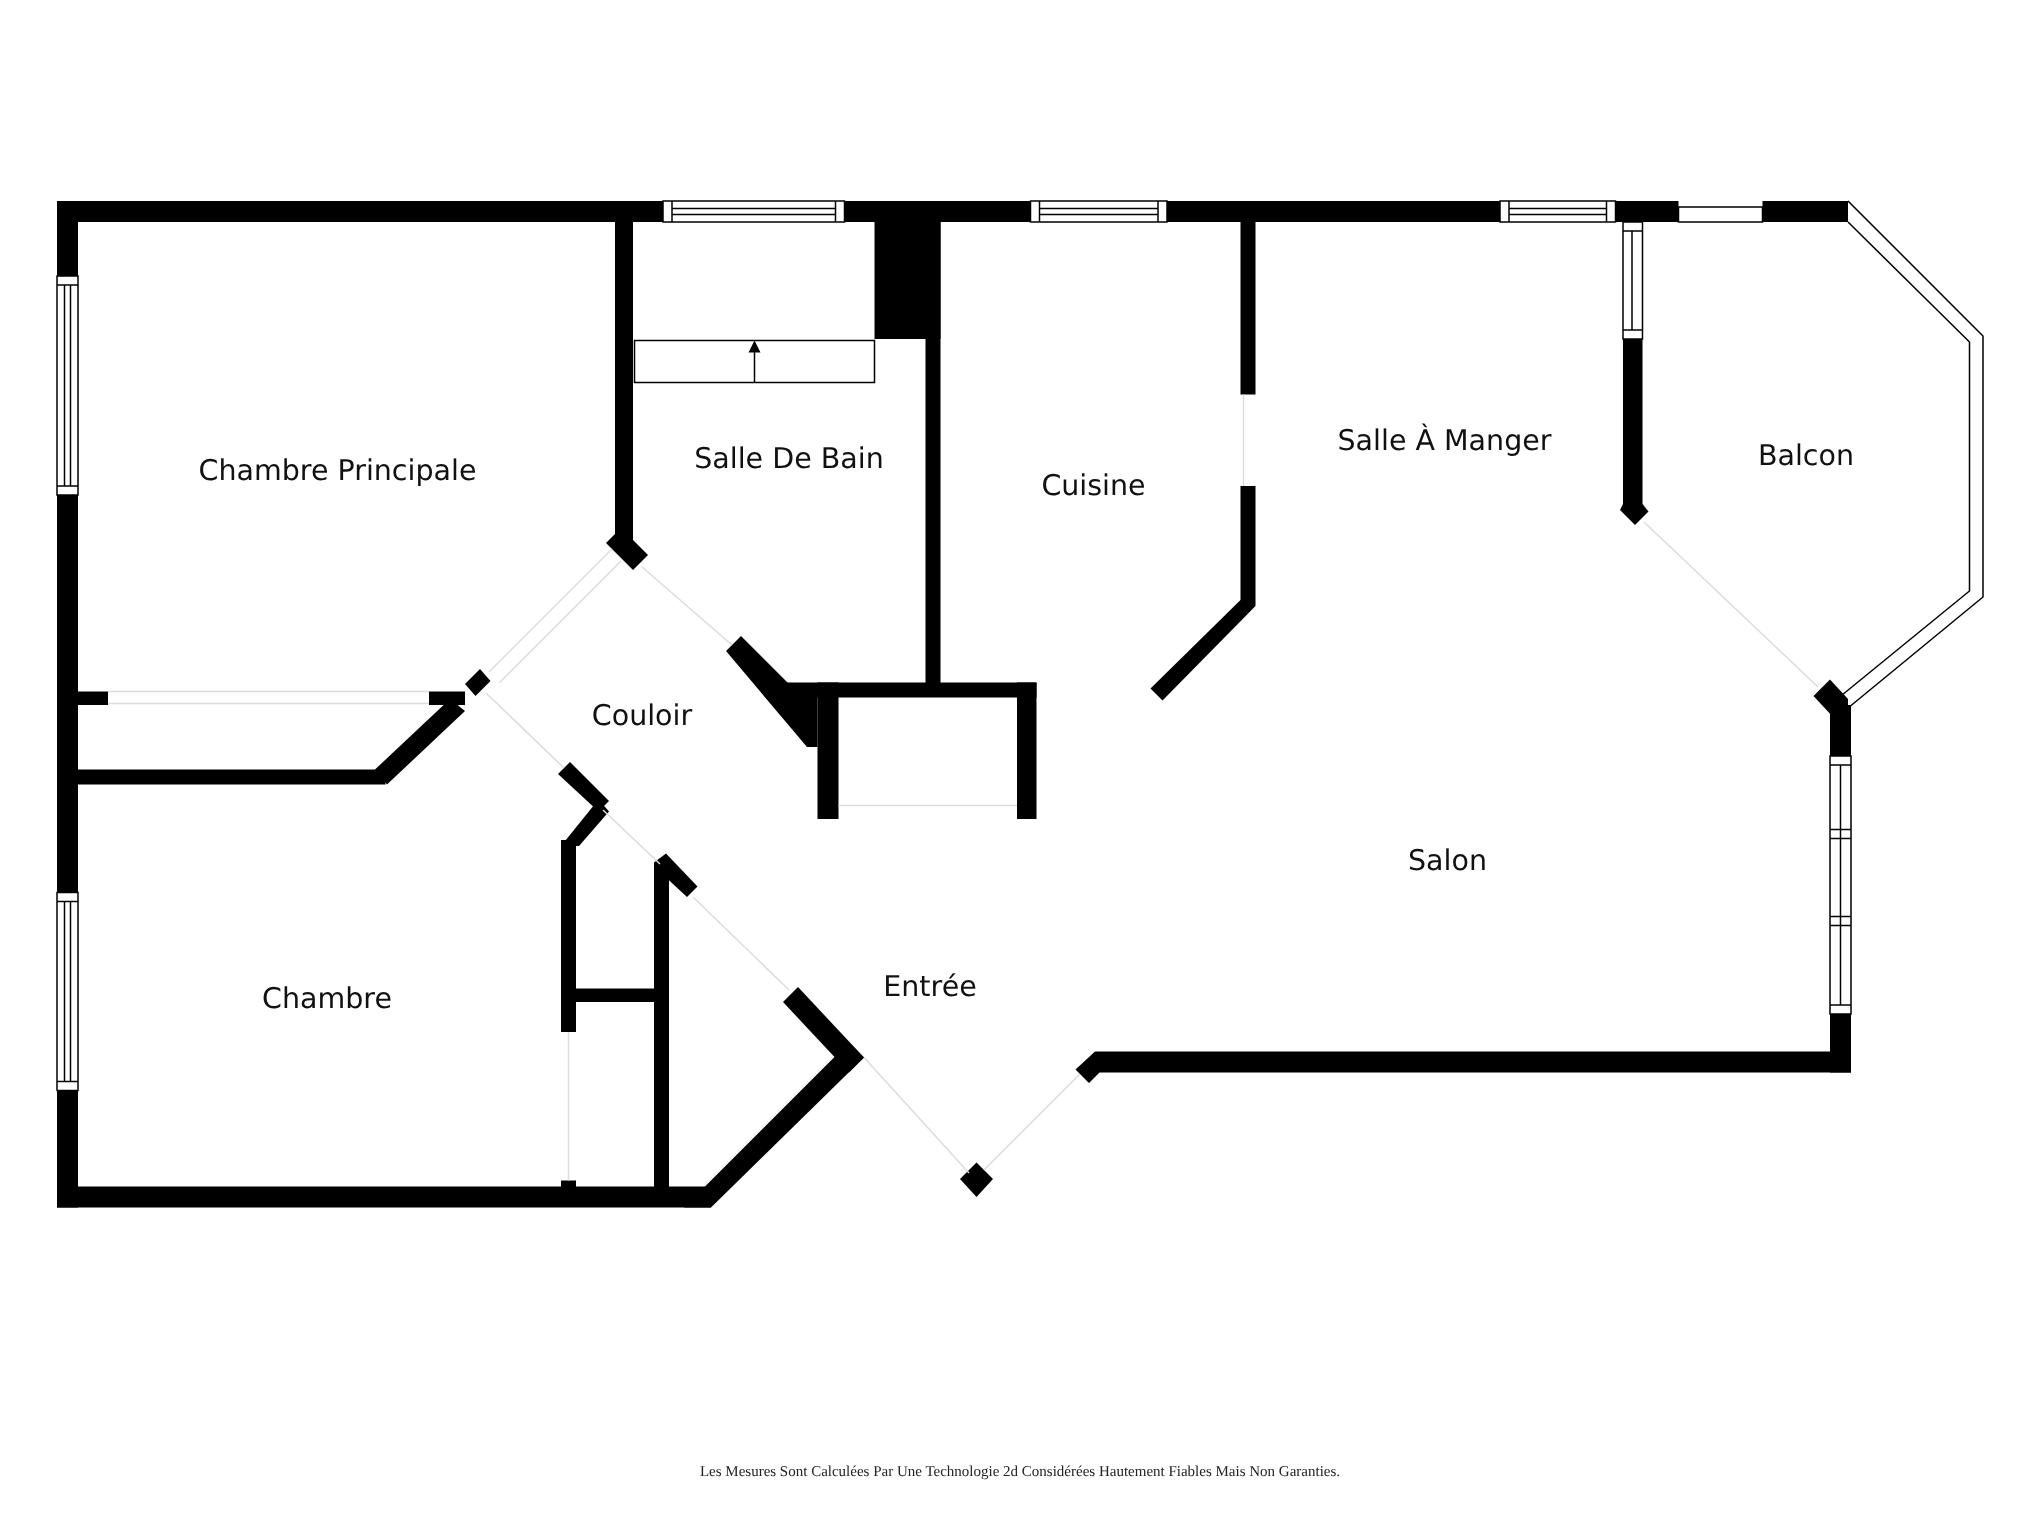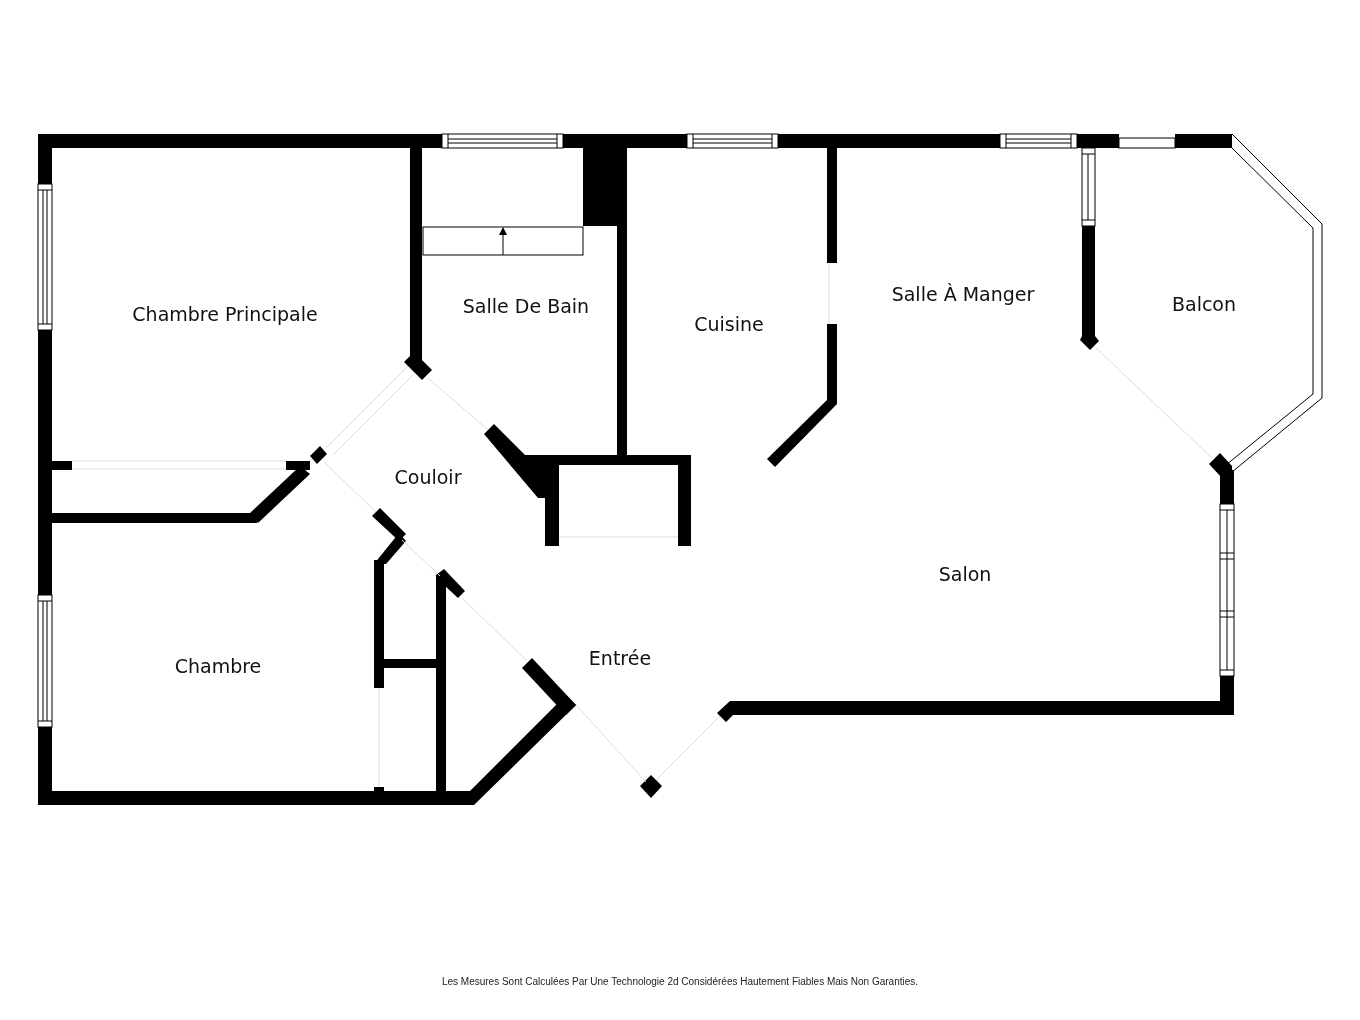--- a/index.html
+++ b/index.html
@@ -6,21 +6,21 @@
   body { width: 1360px; height: 1020px; position: relative; overflow: hidden; font-family: "DejaVu Sans", sans-serif; }
   #plan { position: absolute; left: 0; top: 0; width: 1360px; height: 1020px; }
   .wall { fill: #000000; stroke: none; }
   .win-frame { fill: #ffffff; stroke: #000000; stroke-width: 1; }
   .win-line { stroke: #000000; stroke-width: 1; }
   .opening { stroke: #dcdcdc; stroke-width: 1; fill: none; }
   .thin { stroke: #000000; stroke-width: 1; fill: none; }
   .room-label { font-family: "DejaVu Sans", sans-serif; font-size: 19px; fill: #111111; text-anchor: middle; dominant-baseline: middle; }
   .disclaimer {
     position: absolute; left: 0; width: 1360px; top: 976px; text-align: center;
-    font-family: Liberation Sans, sans-serif; font-size: 10px; color: #222222;
+    font-family: Liberation Serif, serif; font-size: 10px; color: #222222;
   }
 </style>
 </head>
 <body>
 
 <svg id="plan" viewBox="0 0 1360 1020" xmlns="http://www.w3.org/2000/svg">
 
   <g>
 
     <rect class="wall" x="38" y="134" width="404" height="14"></rect>

